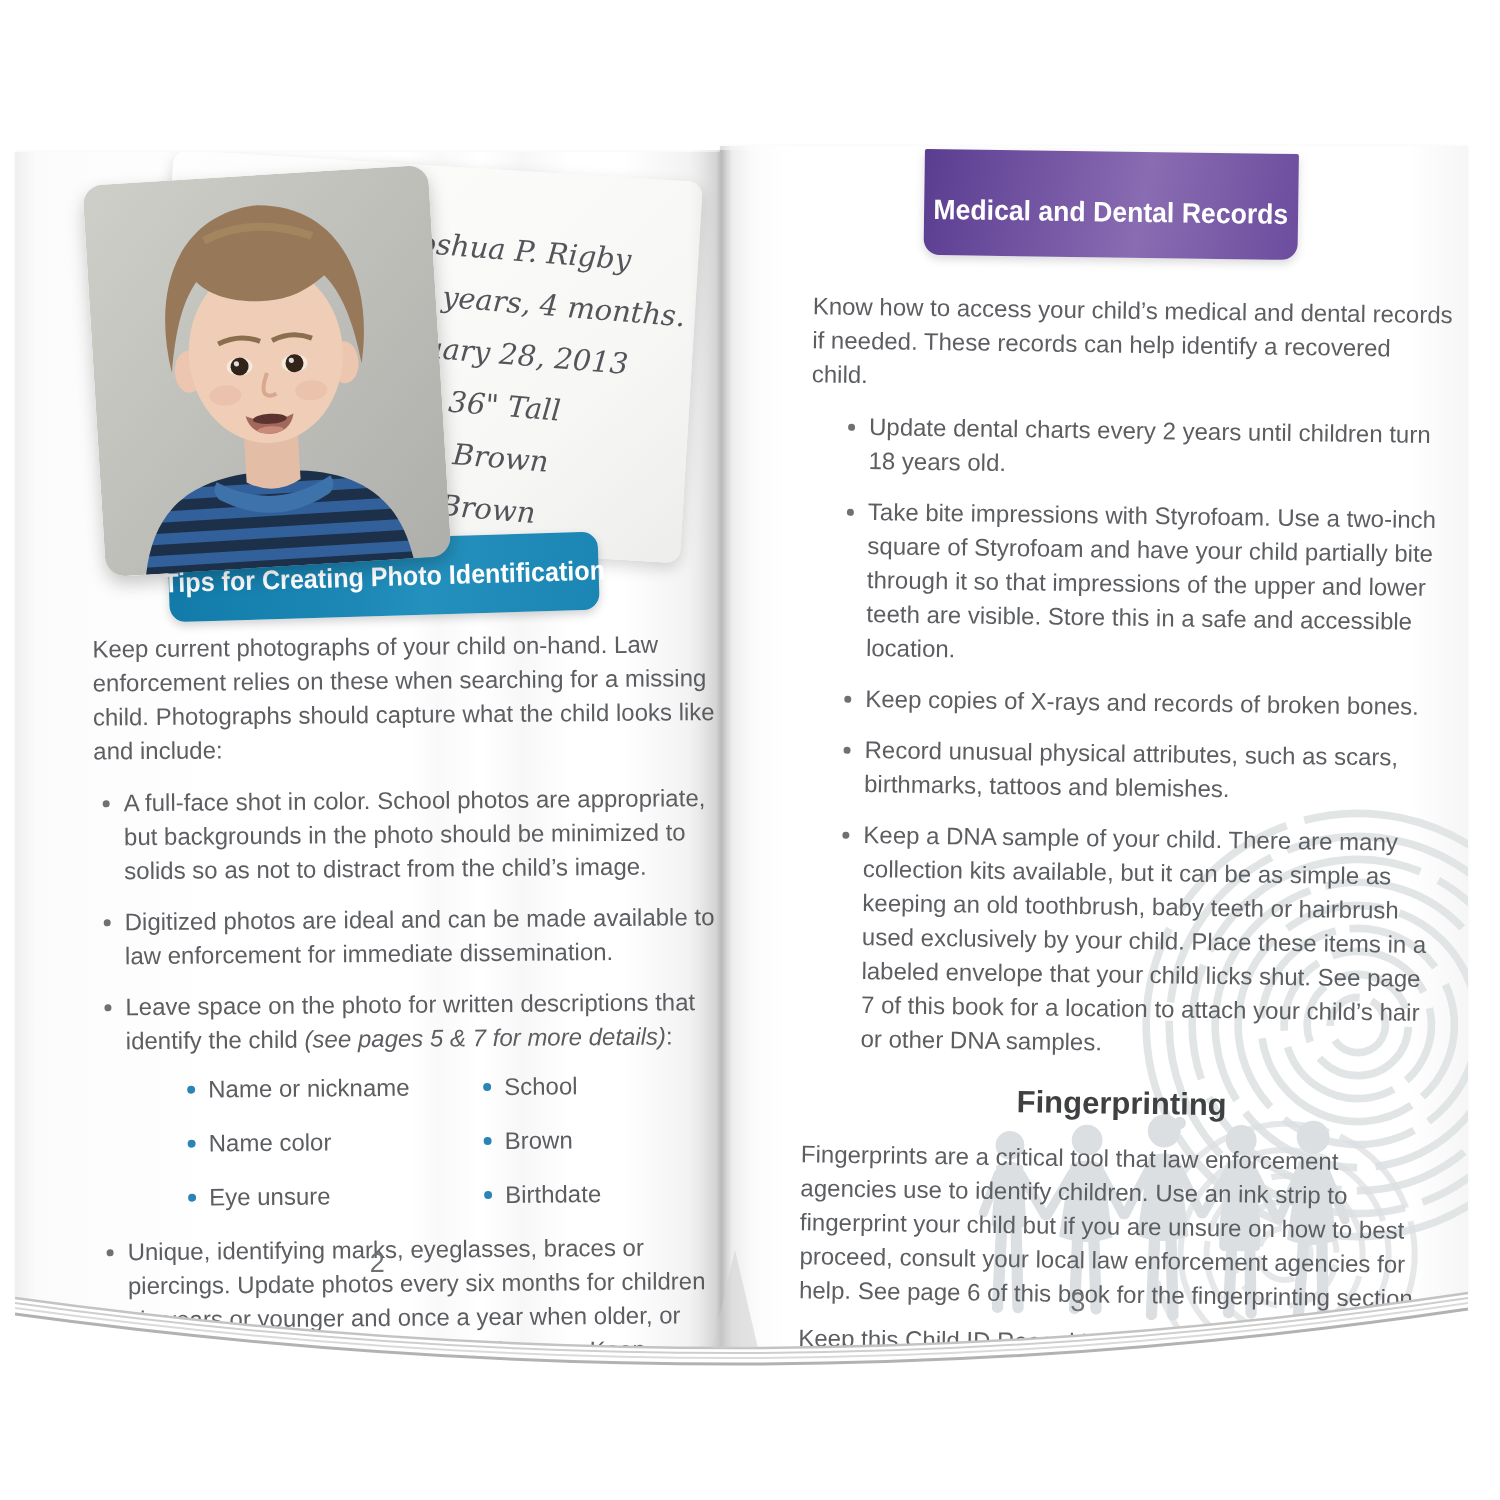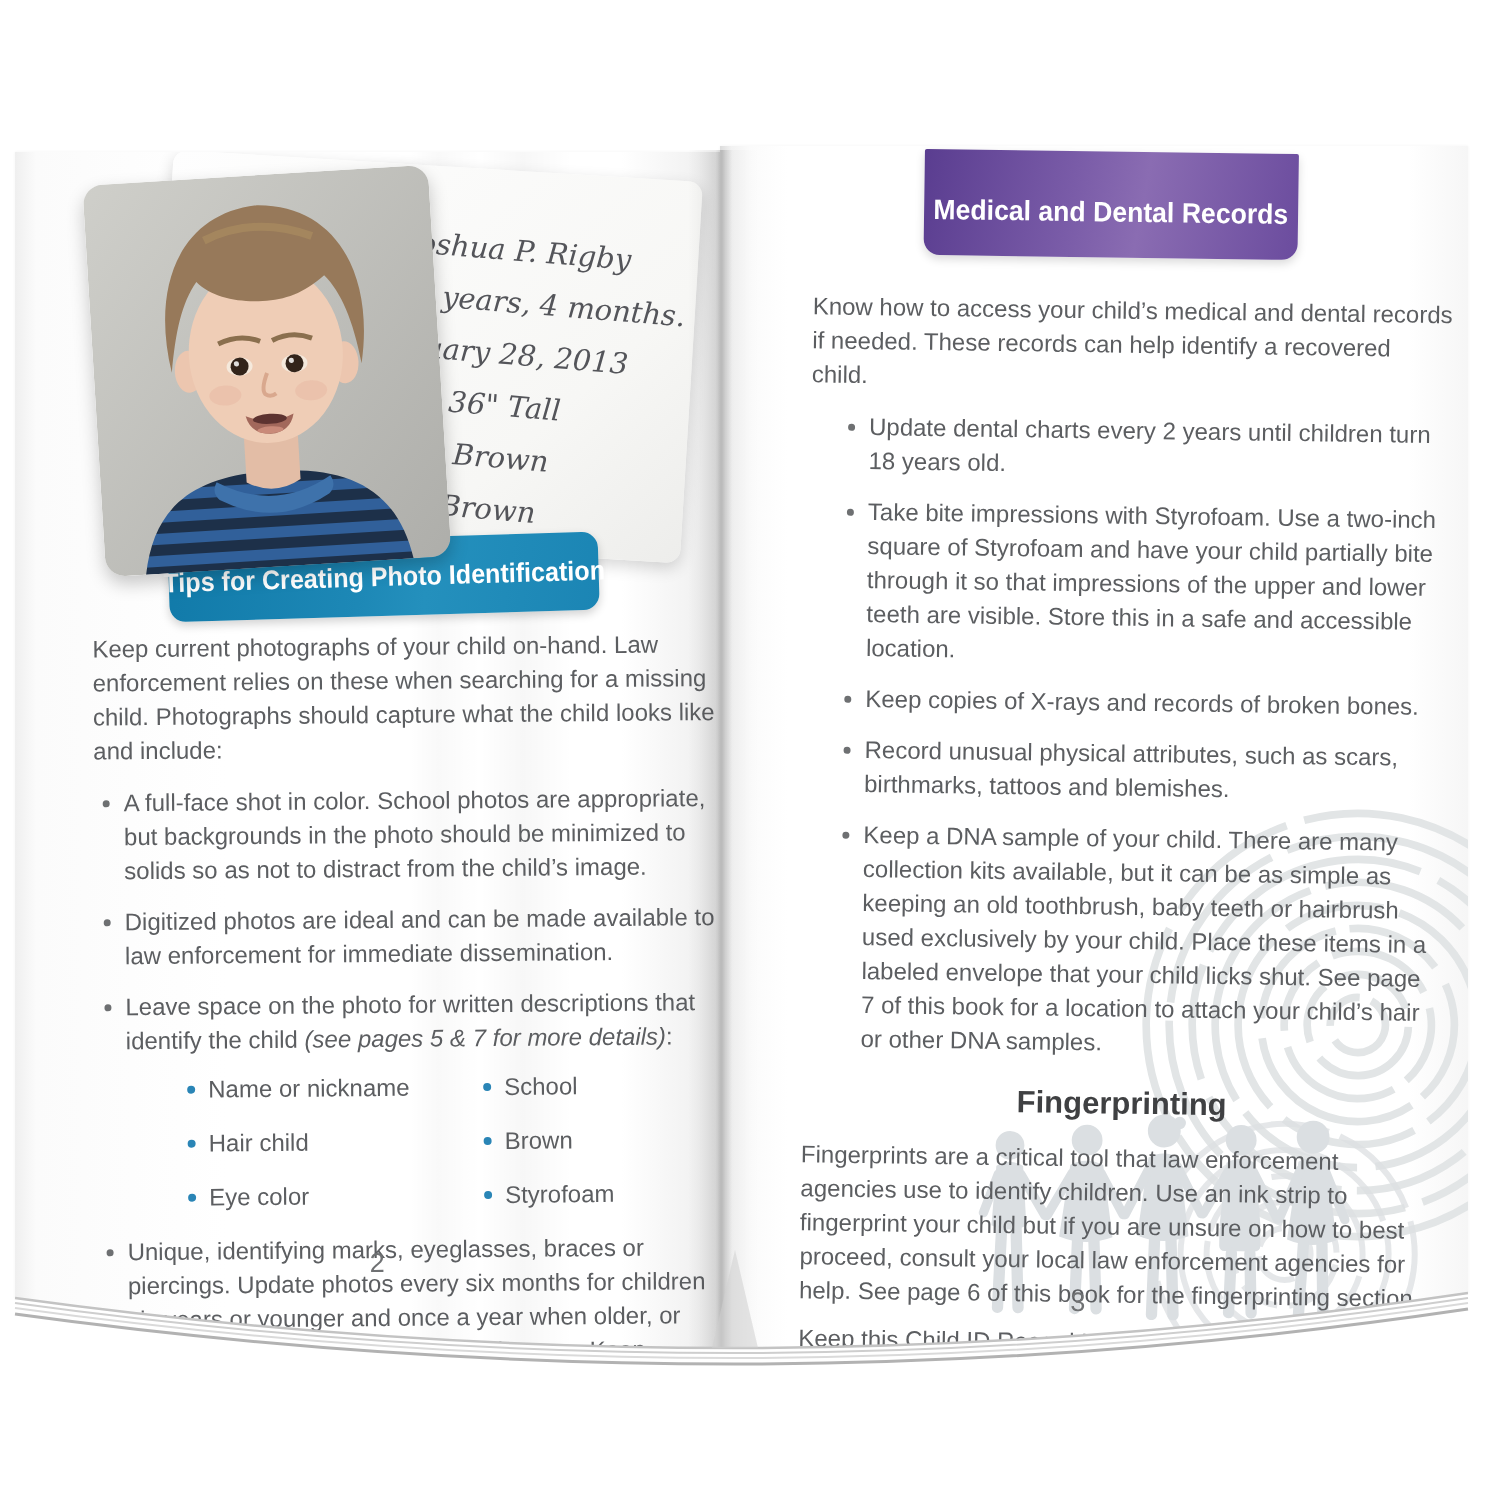--- a/index.html
+++ b/index.html
@@ -145,24 +145,24 @@
             <span class="dot"></span>
             <span class="btext">Digitized photos are ideal and can be made available to law enforcement for immediate dissemination.</span>
           </div>
           <div class="bullet">
             <span class="dot"></span>
             <span class="btext"><span>Leave space on the photo for written descriptions that identify the child </span><span class="it">(see pages 5 &amp; 7 for more details)</span><span>:</span></span>
           </div>
           <div class="subgrid">
             <div class="subitem"><span class="dot"></span><span>Name or nickname</span></div>
             <div class="subitem"><span class="dot"></span><span>School</span></div>
-            <div class="subitem"><span class="dot"></span><span>Hair child</span></div>
+            <div class="subitem"><span class="dot"></span><span>Name color</span></div>
             <div class="subitem"><span class="dot"></span><span>Brown</span></div>
-            <div class="subitem"><span class="dot"></span><span>Eye color</span></div>
-            <div class="subitem"><span class="dot"></span><span>Styrofoam</span></div>
+            <div class="subitem"><span class="dot"></span><span>Eye unsure</span></div>
+            <div class="subitem"><span class="dot"></span><span>Birthdate</span></div>
           </div>
           <div class="bullet">
             <span class="dot"></span>
             <span class="btext">Unique, identifying marks, eyeglasses, braces or piercings. Update photos every six months for children six years or younger and once a year when older, or whenever the child’s appearance changes. Keep photos in an easily accessible and secure place in your home.</span>
           </div>
         </div>
       </div>
 
       <div class="page-num lp-num">2</div>
     </div>

